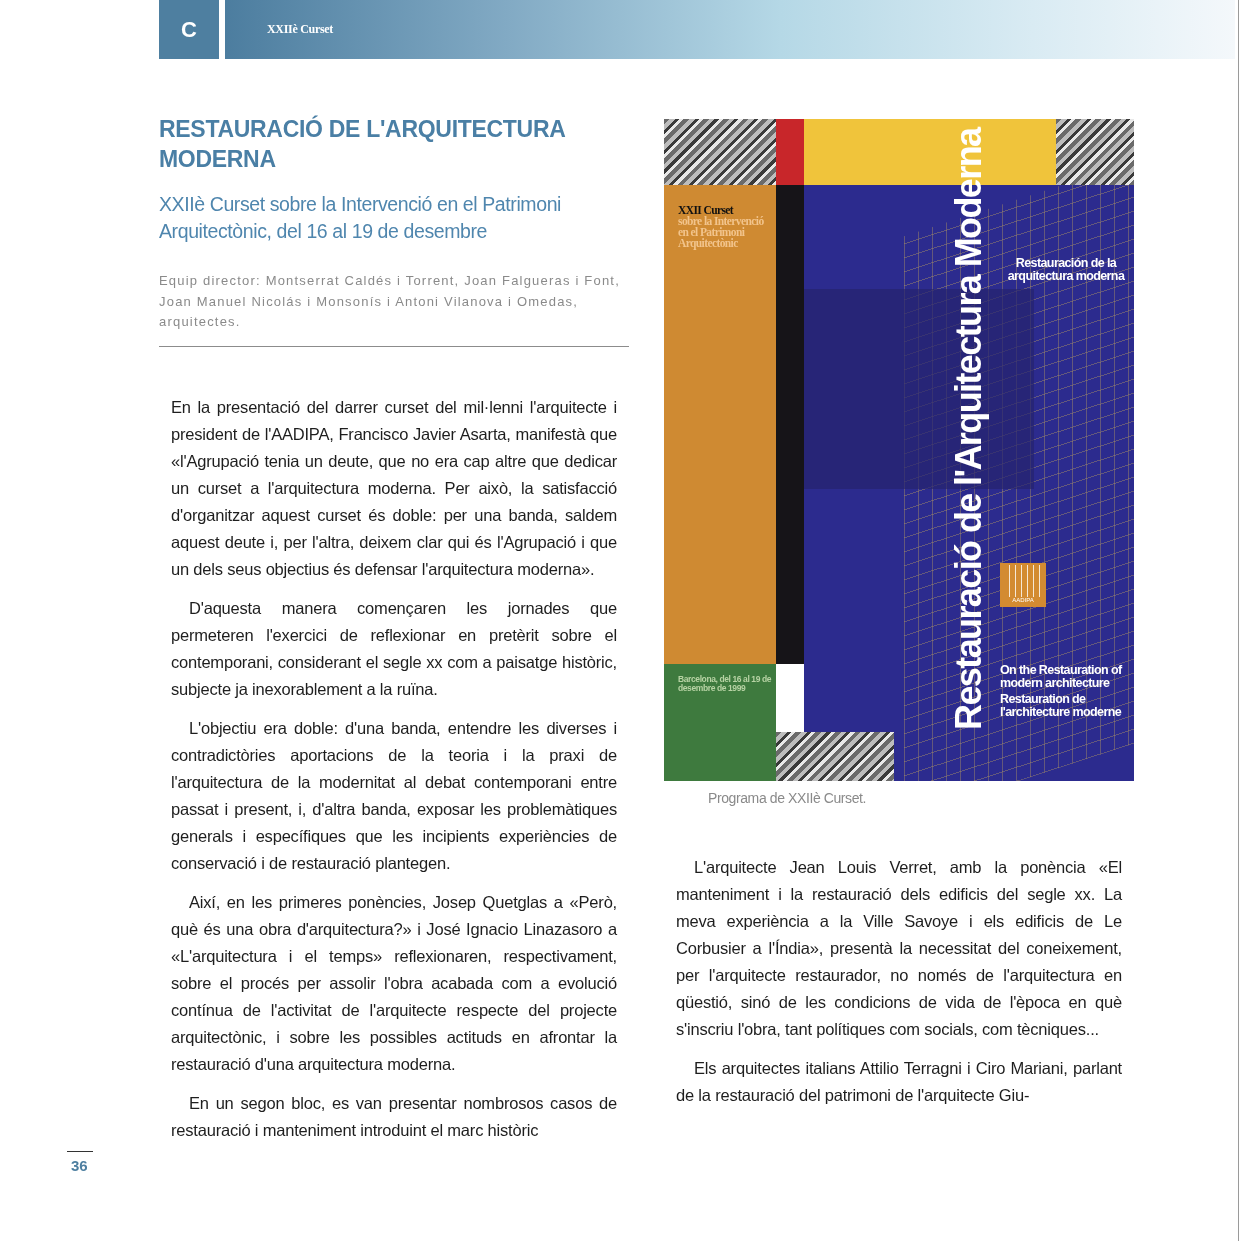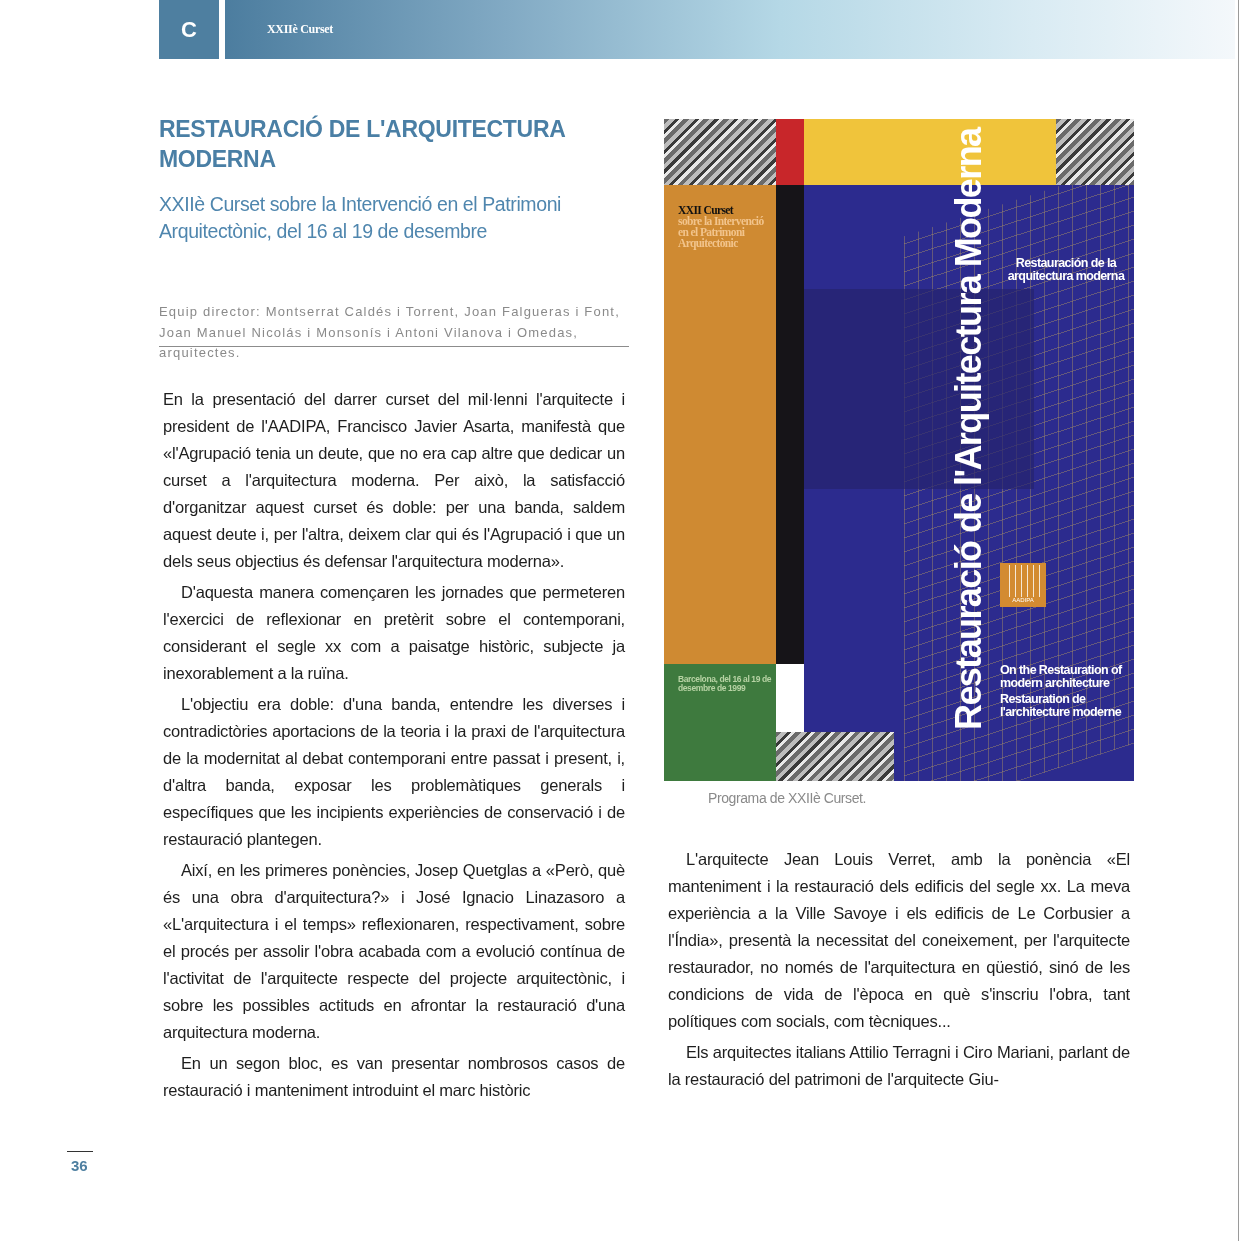--- a/index.html
+++ b/index.html
@@ -3,24 +3,24 @@
 <meta charset="utf-8">
 <style>
   html, body { margin:0; padding:0; }
   body { width:1241px; height:1241px; background:#fff; position:relative; overflow:hidden; font-family:"Liberation Sans", sans-serif; }
   .edge-line { position:absolute; right:2px; top:0; width:1px; height:1241px; background:#9a9a9a; }
   .hdr-c { position:absolute; left:159px; top:0; width:60px; height:59px; background:#4e7fa0; color:#fff; font-weight:bold; font-size:22px; display:flex; align-items:center; justify-content:center; }
   .hdr-bar { position:absolute; left:225px; top:0; width:1010px; height:59px; background:linear-gradient(to right,#4c7d9f 0%,#82aac4 28%,#b5d8e6 55%,#d9ebf3 80%,#f4f8fb 100%); }
   .hdr-title { position:absolute; left:42px; top:22px; color:#fff; font-weight:bold; font-size:12px; letter-spacing:-0.3px;font-family:Liberation Serif, serif; }
   .title { position:absolute; left:159px; top:114px; width:470px; color:#4a7fa5; font-weight:bold; font-size:23px; line-height:30px; letter-spacing:-0.3px; }
   .subtitle { position:absolute; left:159px; top:191px; width:470px; color:#4f86ae; font-size:19.5px; line-height:27px; letter-spacing:-0.4px; }
-  .team { position:absolute; left:159px; top:271px; width:470px; color:#8a8a8a; font-size:13px; line-height:20.5px; letter-spacing:1.2px;margin-top:31px; }
+  .team { position:absolute; left:159px; top:271px; width:470px; color:#8a8a8a; font-size:13px; line-height:20.5px; letter-spacing:1.2px; }
   .rule { position:absolute; left:159px; top:346px; width:470px; height:1px; background:#8c8c8c; }
   .col { position:absolute; width:470px; color:#1e1e1e; font-size:16.5px; line-height:27px; text-align:justify; letter-spacing:-0.2px; }
-  .col p { margin:4px; }
+  .col p { margin:12px; }
   .col p.ind { text-indent:18px; }
   .col-left { left:159px; top:382px; }
   .col-right { left:664px; top:842px; }
   .page-num-rule { position:absolute; left:67px; top:1151px; width:26px; height:1px; background:#333; }
   .page-num { position:absolute; left:71px; top:1157px; color:#4e7fa0; font-size:15px; font-weight:bold; }
   .caption { position:absolute; left:664px; top:790px; color:#8a8a8a; font-size:14px; letter-spacing:-0.4px;margin-left:44px; }
 
   
   .poster { position:absolute; left:664px; top:119px; width:470px; height:662px; background:#2c2b8e; overflow:hidden; }
   .p-block { position:absolute; }

